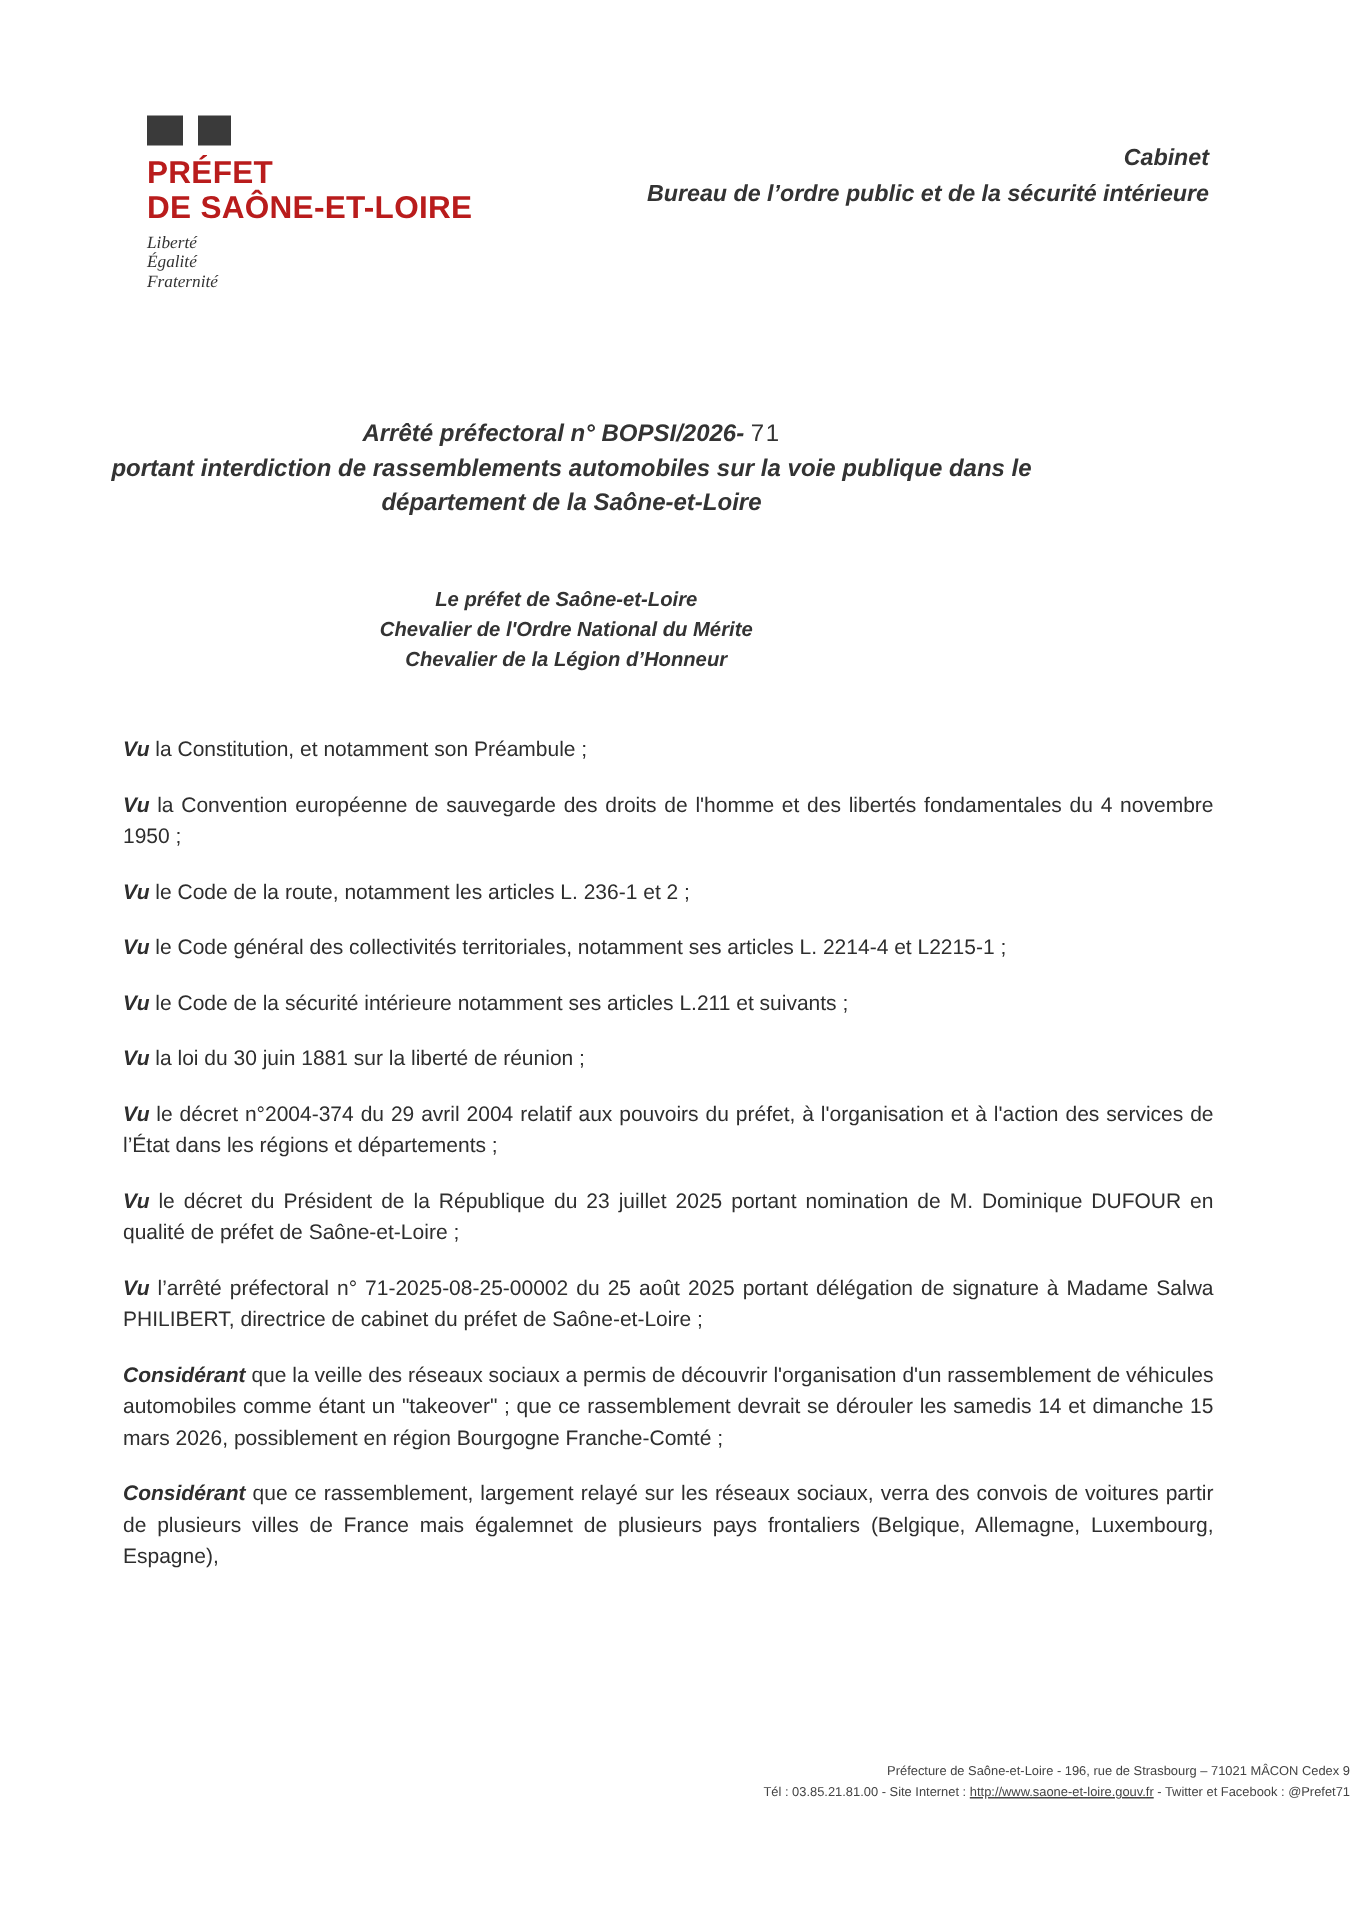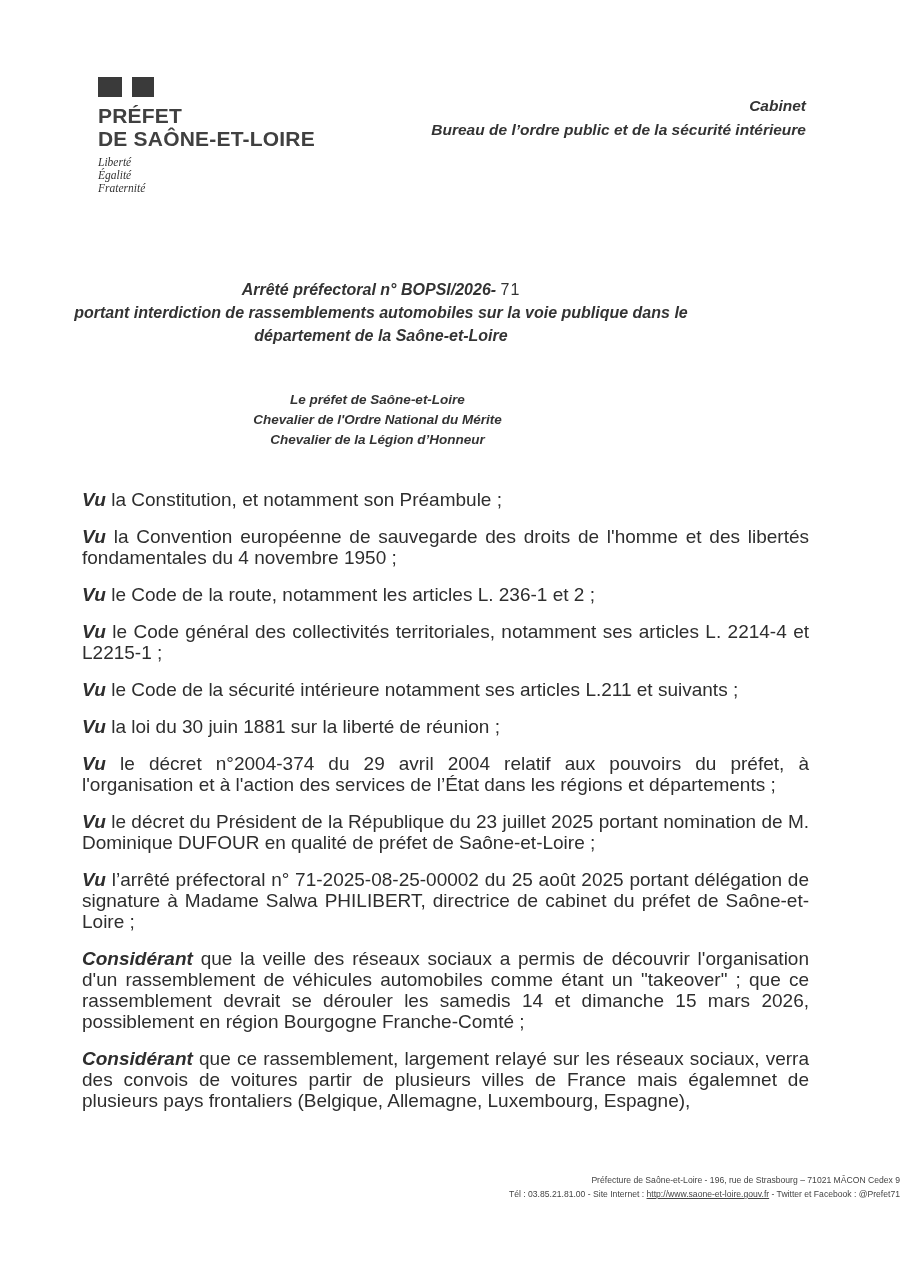--- a/index.html
+++ b/index.html
@@ -6,31 +6,31 @@
     body {
       width: 900px; height: 1272px; position: relative; overflow: hidden;
       font-family: "Liberation Sans", sans-serif; color: #2e2e2e;
     }
     .logo-block { position: absolute; left: 98px; top: 76px; }
     .marianne { display: flex; align-items: center; height: 22px; }
     .marianne .blk { width: 24px; height: 20px; background: #3a3a3a; }
     .marianne .face { width: 10px; height: 20px; background: #fff; position: relative; }
     .marianne .face::before { content: ""; position: absolute; left: 1px; top: 4px; width: 8px; height: 12px; border-radius: 50% 40% 50% 50%; background: #fff; }
     .marianne .blk2 { width: 22px; height: 20px; background: #3a3a3a; }
-    .prefet-title { margin-top: 6px; font-weight: bold; font-size: 21px; line-height: 23px; color: #404040; letter-spacing: 0.2px; }
+    .prefet-title { margin-top: 6px; font-weight: bold; font-size: 21px; line-height: 23px; color: #b91c1c; letter-spacing: 0.2px; }
     .devise { margin-top: 6px; font-family: "Liberation Serif", serif; font-style: italic; font-size: 11.5px; line-height: 13px; color: #333; }
 
     .service-block { position: absolute; right: 94px; top: 94px; text-align: right; font-style: italic; font-weight: bold; font-size: 15.5px; line-height: 24px; color: #333; }
 
     .arrete-title { position: absolute; left: 0; width: 762px; top: 278px; text-align: center; font-style: italic; font-weight: bold; font-size: 16px; line-height: 23px; color: #333; }
     .arrete-title .num-hand { font-weight: normal; font-style: normal; letter-spacing: 1px; }
 
     .authority { position: absolute; left: 0; width: 755px; top: 390px; text-align: center; font-style: italic; font-weight: bold; font-size: 13.5px; line-height: 20px; color: #333; }
 
-    .body-text { position: absolute; left: 82px; width: 727px; top: 489px; font-size: 19px; line-height: 21px; color: #2e2e2e; }
+    .body-text { position: absolute; left: 82px; width: 727px; top: 489px; font-size: 14px; line-height: 21px; color: #2e2e2e; }
     .para { margin: 0 0 16px 0; text-align: justify; }
     .kw { font-style: italic; font-weight: bold; }
 
     .footer { position: absolute; left: 0; width: 900px; top: 1173px; text-align: right; font-size: 8.6px; line-height: 14px; color: #444; }
     .footer .link { text-decoration: underline; }
   </style>
 </head>
 <body>
 
 <div class="logo-block">

